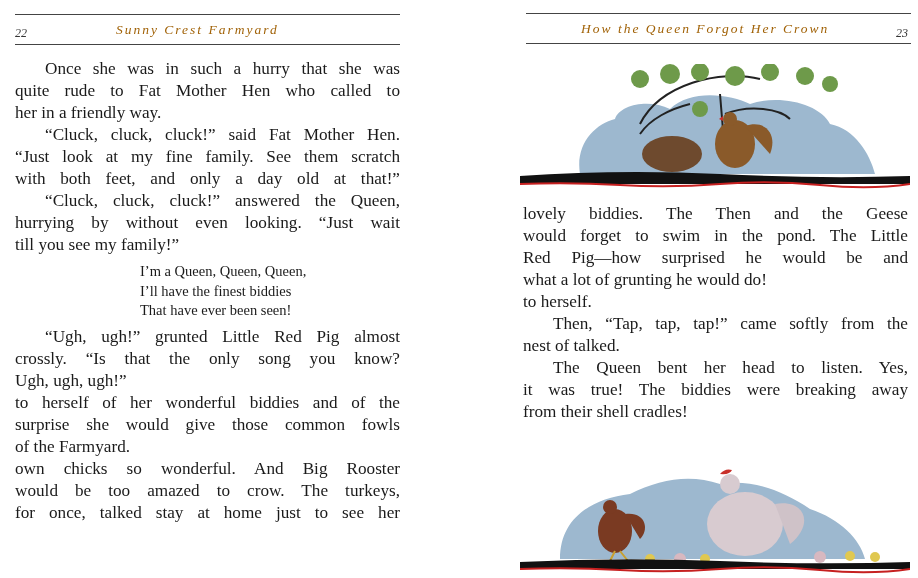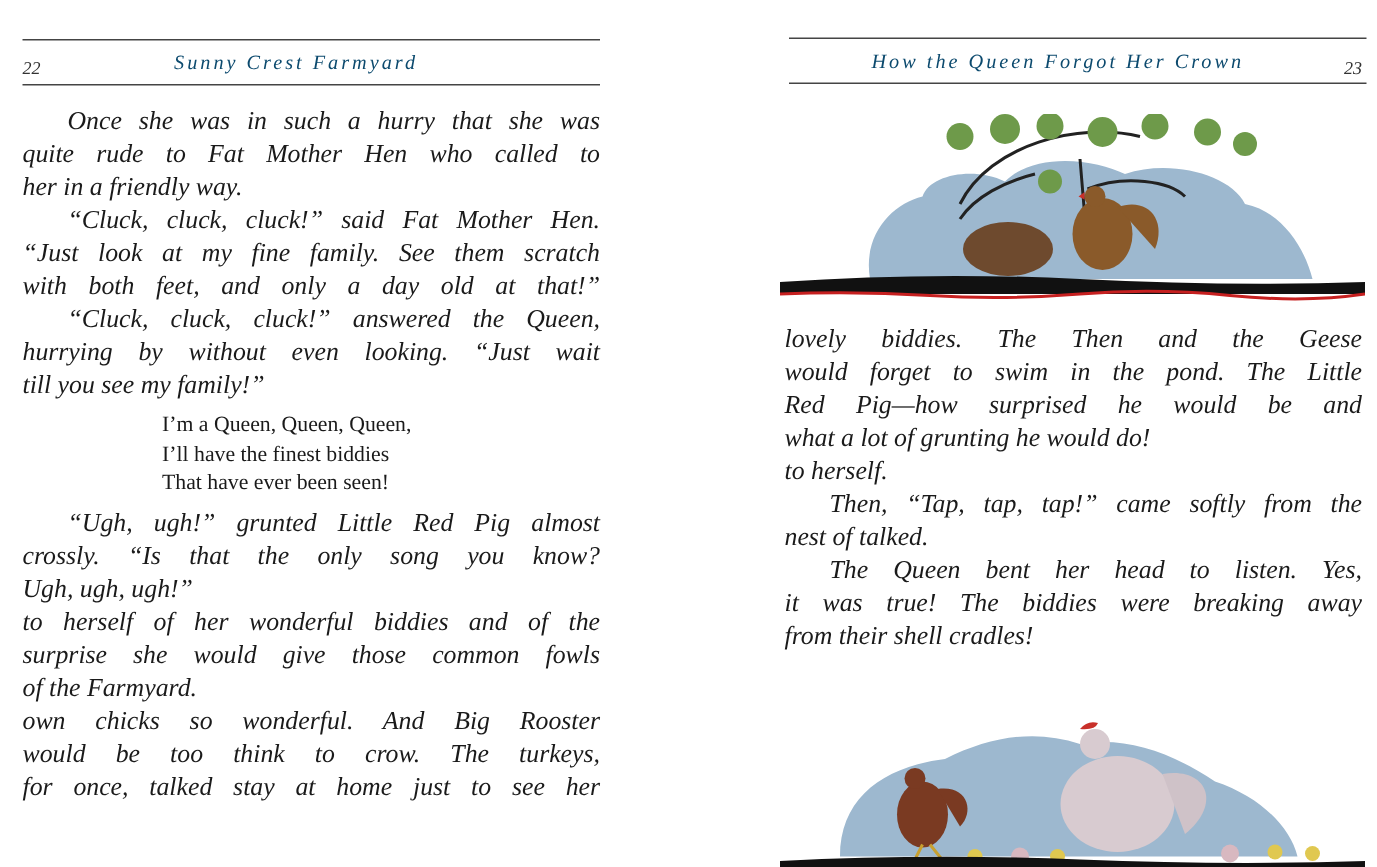--- a/index.html
+++ b/index.html
@@ -1,28 +1,28 @@
 <!DOCTYPE html>
 <html><head>
 <meta charset="utf-8">
 <style>
   html,body{margin:0;padding:0;}
   body{width:918px;height:578px;background:#fff;position:relative;overflow:hidden;font-family:"Liberation Serif","DejaVu Serif",serif;color:#1a1a1a;}
-  .page{position:absolute;top:16px;height:536px;}
+  .page{position:absolute;top:4px;height:536px;}
   #left{left:0;width:460px;}
   #right{left:460px;width:458px;}
   .rule{position:absolute;height:1px;background:#444;}
-  .hdr{position:absolute;font-style:italic;letter-spacing:2px;font-size:13.5px;color:#0c4a6e;}
+  .hdr{position:absolute;font-style:italic;letter-spacing:2px;font-size:13.5px;color:#a16207;}
   .pnum{position:absolute;font-style:italic;font-size:12px;color:#333;}
   .para{position:absolute;font-size:17.2px;line-height:22px;text-align:justify;}
-  .line{display:block;white-space:nowrap;text-align:justify;text-align-last:justify;font-style:italic;}
+  .line{display:block;white-space:nowrap;text-align:justify;text-align-last:justify;}
   .last{text-align-last:left;}
   .ind{padding-left:30px;}
   .verse{position:absolute;left:108px;font-size:14.5px;line-height:19.5px;}
-  .verse span{display:block;}
+  .verse span{display:block;margin-left:32px;}
   svg{position:absolute;}
 </style>
 </head>
 <body>
 
 <div id="left" class="page">
   <div class="rule" style="left:15px;top:10px;width:385px;"></div>
   <div class="pnum" style="left:15px;top:22px;">22</div>
   <div class="hdr" style="left:116px;top:18px;">Sunny Crest Farmyard</div>
   <div class="rule" style="left:15px;top:40px;width:385px;"></div>
@@ -46,21 +46,21 @@
   </div>
 
   <div class="para" style="left:15px;top:322px;width:385px;">
     <span class="line ind">“Ugh, ugh!” grunted Little Red Pig almost</span>
     <span class="line">crossly.  “Is that the only song you know?</span>
     <span class="line last">Ugh, ugh, ugh!”</span>
     <span class="line">to herself of her wonderful biddies and of the</span>
     <span class="line">surprise she would give those common fowls</span>
     <span class="line last">of the Farmyard.</span>
     <span class="line">own chicks so wonderful.  And Big Rooster</span>
-    <span class="line">would be too think to crow.  The turkeys,</span>
+    <span class="line">would be too amazed to crow.  The turkeys,</span>
     <span class="line">for once, talked stay at home just to see her</span>
   </div>
 </div>
 
 <div id="right" class="page">
   <div class="rule" style="left:66px;top:9px;width:385px;"></div>
   <div class="hdr" style="left:121px;top:17px;">How the Queen Forgot Her Crown</div>
   <div class="pnum" style="left:436px;top:22px;">23</div>
   <div class="rule" style="left:66px;top:39px;width:385px;"></div>
 

